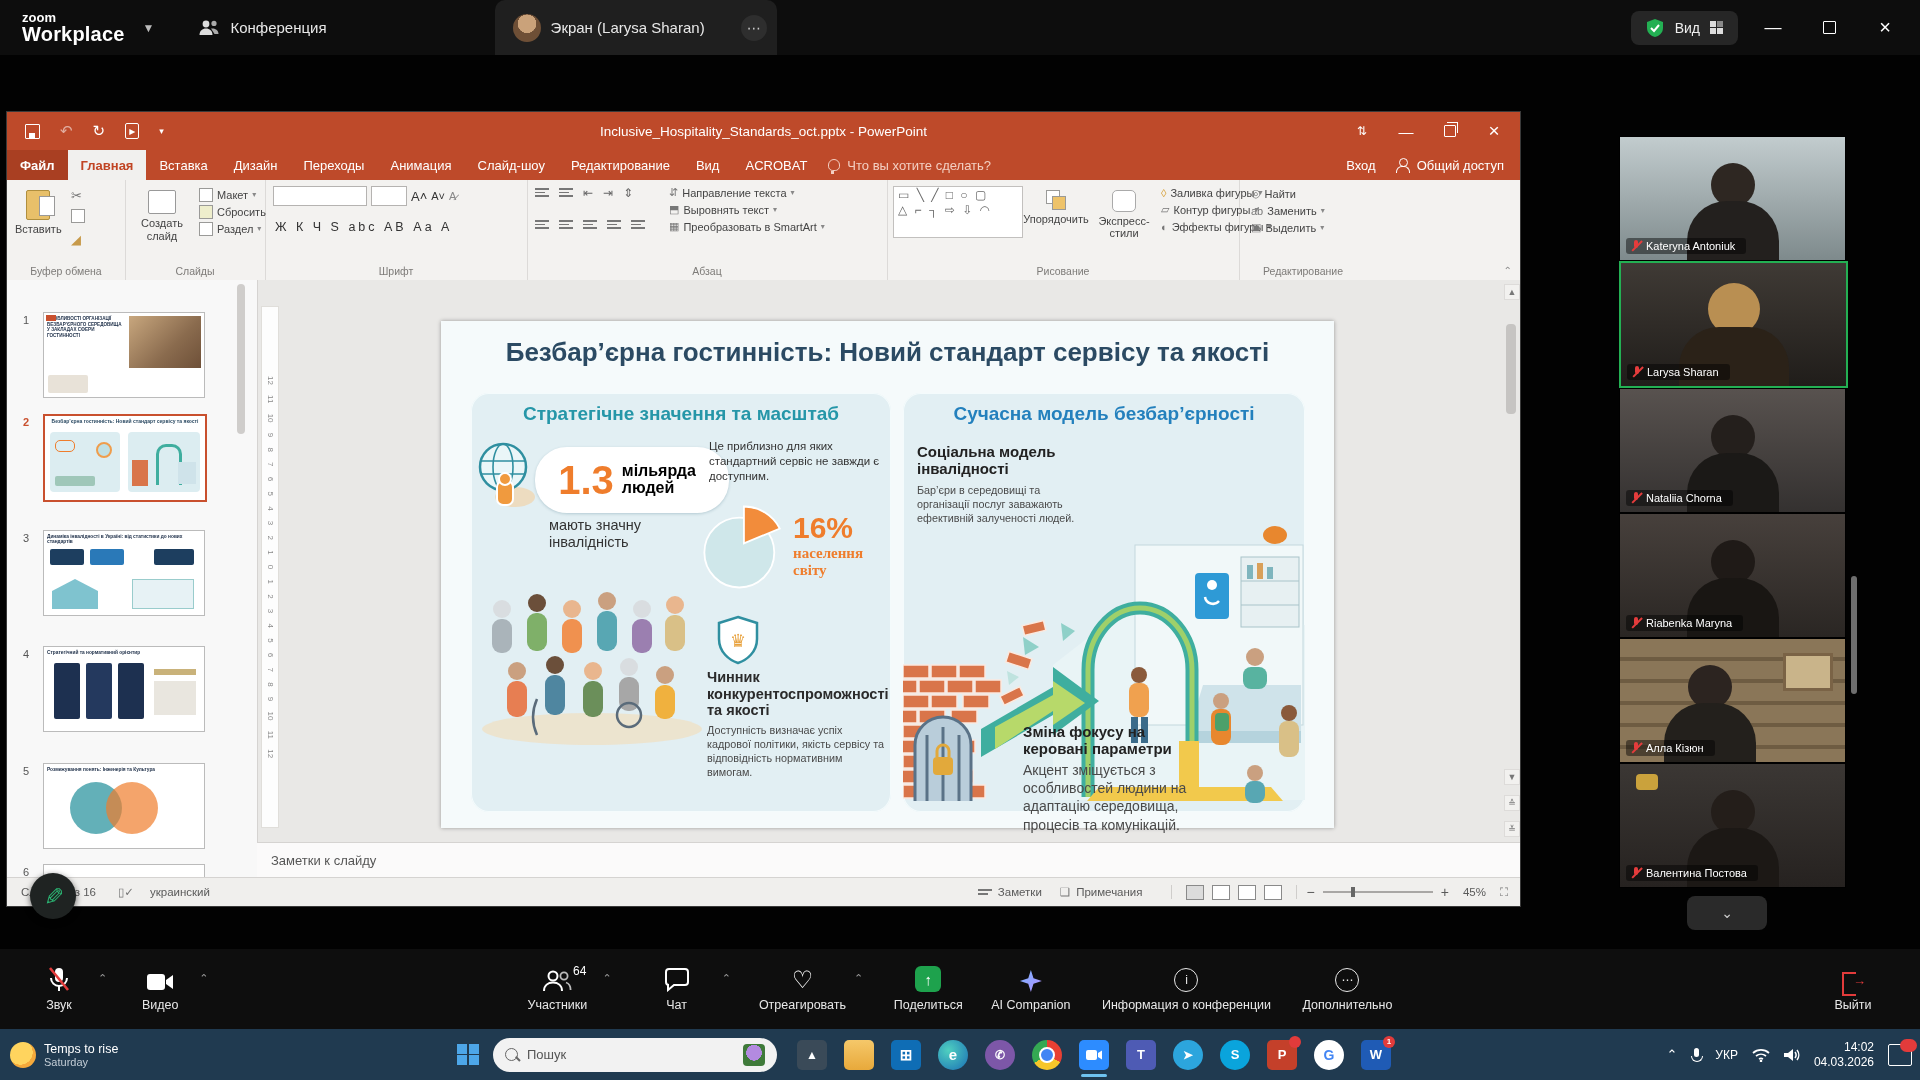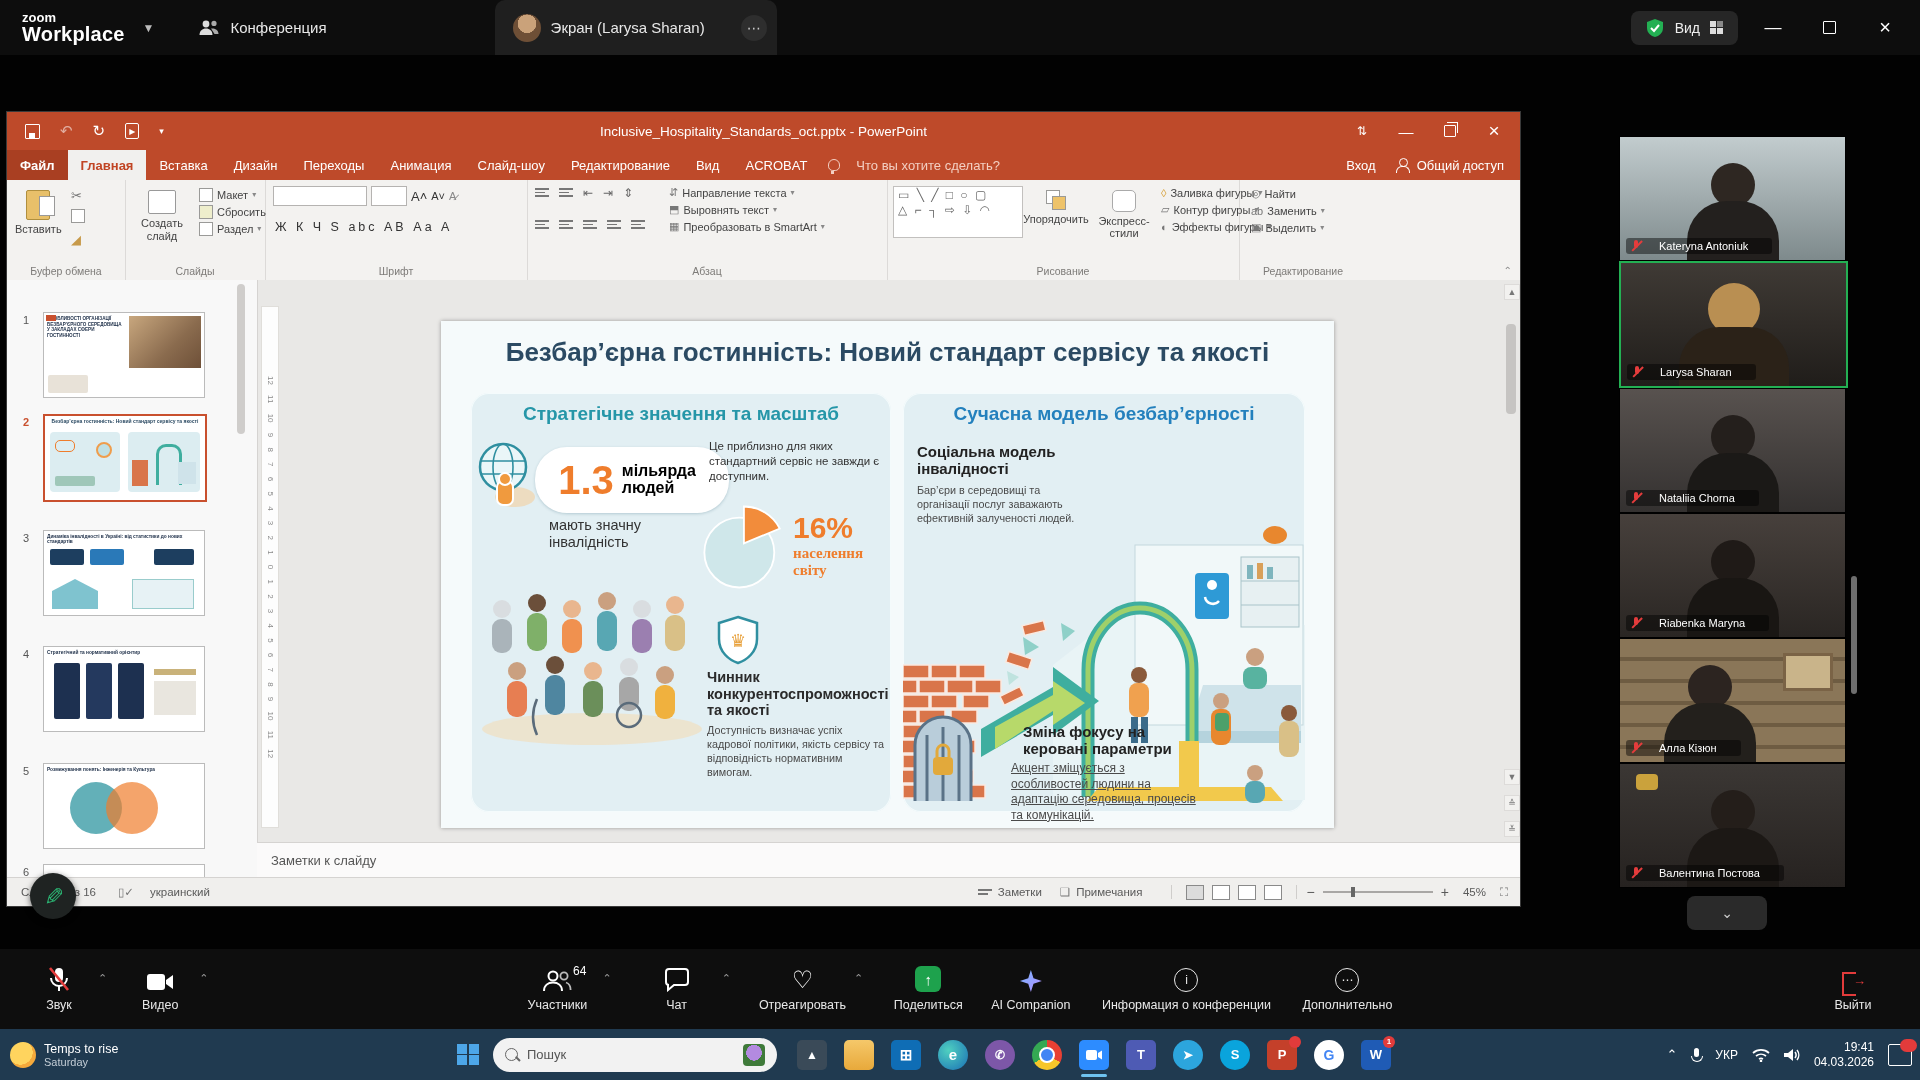--- a/index.html
+++ b/index.html
@@ -32,21 +32,21 @@
   .floppy:after{content:"";position:absolute;left:3px;bottom:0;width:6px;height:5px;background:#fff;}
   .dim{opacity:.55;}
   .ppt-title .caption{position:absolute;left:0;right:0;text-align:center;font-size:13.5px;pointer-events:none;}
   .ppt-ctrls{margin-left:auto;display:flex;margin-right:4px;z-index:2;}
   .pbtn{width:44px;height:38px;display:flex;align-items:center;justify-content:center;color:#fff;font-size:15px;}
   .restore{width:10px;height:10px;border:1.4px solid #fff;position:relative;border-radius:1px;}
   .restore:before{content:"";position:absolute;left:2px;top:-4px;width:10px;height:10px;border:1.4px solid #fff;border-left:none;border-bottom:none;}
   .ppt-tabs{position:absolute;top:38px;left:0;right:0;height:30px;background:#be4a2a;display:flex;align-items:stretch;font-size:13px;color:#fff;}
   .ptab{display:flex;align-items:center;padding:0 13px;}
   .ptab.sel{background:#f1f0ee;color:#c14524;font-weight:bold;}
-  .tellme{display:flex;align-items:center;gap:16px;color:#f3cfc2;margin-left:8px;}
+  .tellme{display:flex;align-items:center;gap:7px;color:#f3cfc2;margin-left:8px;}
   .bulb{width:10px;height:10px;border:1.5px solid #f3cfc2;border-radius:50% 50% 40% 40%;position:relative;}
   .bulb:after{content:"";position:absolute;left:2px;bottom:-4px;width:3px;height:3px;background:#f3cfc2;}
   .tabright{margin-left:auto;display:flex;align-items:center;gap:20px;margin-right:16px;}
   .persona{width:14px;height:14px;position:relative;}
   .persona:before{content:"";position:absolute;left:3px;top:0;width:7px;height:7px;border-radius:50%;border:1.4px solid #fff;}
   .persona:after{content:"";position:absolute;left:0;bottom:-1px;width:12px;height:6px;border:1.4px solid #fff;border-bottom:none;border-radius:6px 6px 0 0;}
   
   .ribbon{position:absolute;top:68px;left:0;right:0;height:100px;background:#f3f2f0;border-bottom:1px solid #c8c6c4;font-size:11px;color:#444;}
   .rgroup{position:absolute;top:0;bottom:0;border-right:1px solid #dcdad8;}
   .glabel{position:absolute;bottom:3px;left:0;right:0;text-align:center;color:#7d7b78;font-size:10.5px;}
@@ -91,37 +91,37 @@
   .pill .unit{font-size:16px;font-weight:bold;color:#000000;line-height:1.05;width:84px;}
   .capt{position:absolute;left:78px;top:124px;font-size:14.5px;color:#333;line-height:1.2;}
   .note{position:absolute;left:238px;top:46px;width:172px;font-size:11.5px;color:#333;line-height:1.3;}
   .pieval{position:absolute;left:322px;top:120px;font-size:30px;font-weight:bold;color:#ef7d2c;line-height:1;}
   .pielab{position:absolute;left:322px;top:152px;font-size:15px;font-weight:bold;color:#ef7d2c;line-height:1.1;}
   .fhead{position:absolute;left:236px;top:276px;width:180px;font-size:14.5px;font-weight:bold;color:#2b2b2b;line-height:1.15;}
   .fbody{position:absolute;left:236px;top:330px;width:178px;font-size:10.8px;color:#4a4a4a;line-height:1.3;}
   .shead{position:absolute;left:14px;top:50px;width:170px;font-size:15px;font-weight:bold;color:#222;line-height:1.15;}
   .sbody{position:absolute;left:14px;top:90px;width:158px;font-size:10.8px;color:#4a4a4a;line-height:1.3;}
   .ghead{position:absolute;left:120px;top:330px;width:180px;font-size:15px;font-weight:bold;color:#222;line-height:1.15;}
-  .gbody{position:absolute;left:108px;top:368px;width:185px;font-size:12px;color:#4a4a4a;line-height:1.3;text-decoration:underline;}
+  .gbody{position:absolute;left:120px;top:368px;width:185px;font-size:14px;color:#4a4a4a;line-height:1.3;}
   
   .statusbar{position:absolute;left:0;right:0;bottom:0;height:28px;background:#f0efed;border-top:1px solid #d5d3d1;display:flex;align-items:center;font-size:11.5px;color:#5a5a5a;}
   .statusbar .sep{width:1px;height:14px;background:#cfcdcb;margin:0 10px;}
   .viewico{width:16px;height:13px;border:1px solid #8a8a8a;margin:0 4px;display:inline-block;background:#fff;}
   .ztrack{width:110px;height:2px;background:#a9a7a5;position:relative;margin:0 8px;}
   .zthumb{position:absolute;left:28px;top:-4px;width:4px;height:10px;background:#666;}
   
   .pencil{position:absolute;left:30px;top:818px;width:46px;height:46px;border-radius:50%;background:#1f2322;display:flex;align-items:center;justify-content:center;box-shadow:0 2px 6px rgba(0,0,0,.6);}
   .pencil span{color:#2bb573;font-size:24px;transform:rotate(90deg);display:block;}
   
   .ppanel{position:absolute;left:1619px;top:81px;width:225px;}
   .ptile{position:relative;width:225px;height:123px;overflow:hidden;background:#333;border:1px solid #000;}
   .ptile.speaking{border:2px solid #23b053;}
   .head{position:absolute;left:50%;top:26px;transform:translateX(-50%);width:44px;height:44px;border-radius:50%;background:#2b2b2b;}
   .shoulders{position:absolute;left:50%;top:64px;transform:translateX(-50%);width:92px;height:60px;border-radius:40px 40px 0 0;background:#1f1f1f;}
-  .pname{position:absolute;left:6px;bottom:6px;display:flex;align-items:center;gap:18px;background:rgba(0,0,0,.45);border-radius:3px;padding:2px 24px 2px 5px;font-size:11px;color:#fff;}
+  .pname{position:absolute;left:6px;bottom:6px;display:flex;align-items:center;gap:5px;background:rgba(0,0,0,.45);border-radius:3px;padding:2px 11px 2px 5px;font-size:11px;color:#fff;}
   .micoff{position:relative;width:10px;height:12px;}
   .micoff i{position:absolute;left:3px;top:0;width:4px;height:8px;background:#e43c3c;border-radius:2px;}
   .micoff:after{content:"";position:absolute;left:-1px;top:5px;width:14px;height:1.6px;background:#e43c3c;transform:rotate(-45deg);}
   .pscroll{position:absolute;left:232px;top:440px;width:6px;height:118px;background:#6e6e6e;border-radius:3px;}
   .pchev{position:absolute;left:68px;top:760px;width:80px;height:34px;background:#2a2a2a;border-radius:8px;color:#ccc;display:flex;align-items:center;justify-content:center;font-size:14px;}
   
   .mtoolbar{position:absolute;left:0;top:949px;width:1920px;height:80px;background:#0e0e0e;display:flex;align-items:center;}
   .tool{display:flex;flex-direction:column;align-items:center;gap:6px;color:#e8e8e8;font-size:12.5px;min-width:74px;position:relative;}
   .tool .ic{height:26px;display:flex;align-items:flex-end;justify-content:center;}
   .tchev{color:#9a9a9a;font-size:11px;margin:0 2px;align-self:center;padding-bottom:22px;}
@@ -886,21 +886,21 @@
       <span>УКР</span>
       <svg width="18" height="14" viewBox="0 0 18 14">
           <path d="M1 5a12 12 0 0 1 16 0M4 8a8 8 0 0 1 10 0M7 11a4 4 0 0 1 4 0" stroke="#fff" stroke-width="1.7" fill="none"></path>
           <circle cx="9" cy="13" r="1.3" fill="#fff"></circle>
         </svg>
       <svg width="16" height="14" viewBox="0 0 16 14">
           <polygon points="0,5 4,5 9,1 9,13 4,9 0,9" fill="#fff"></polygon>
           <path d="M11 4a5 5 0 0 1 0 6M13 2a8 8 0 0 1 0 10" stroke="#fff" stroke-width="1.5" fill="none"></path>
         </svg>
       <div class="clock">
-        <div>19:41</div>
+        <div>14:02</div>
         <div>04.03.2026</div>
       </div>
       <div class="action">
           <span class="bdg"></span>
         </div>
     </div>
   </div>
 </div>
 
 </body></html>

